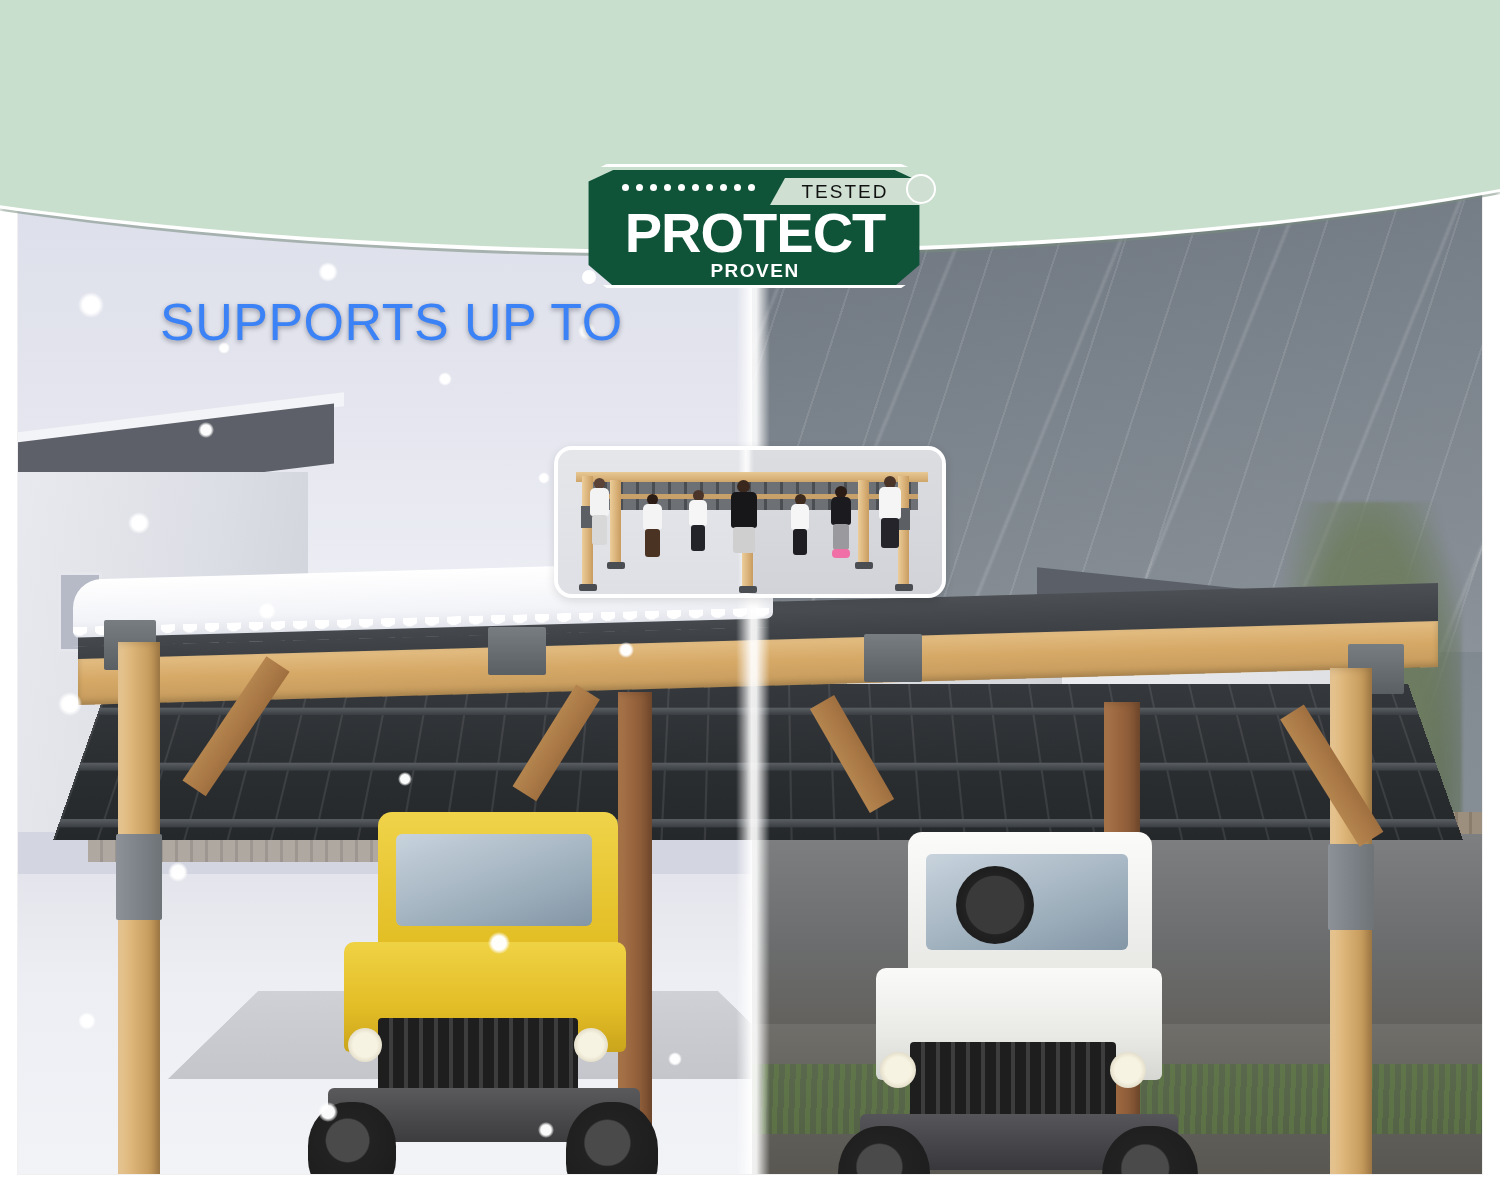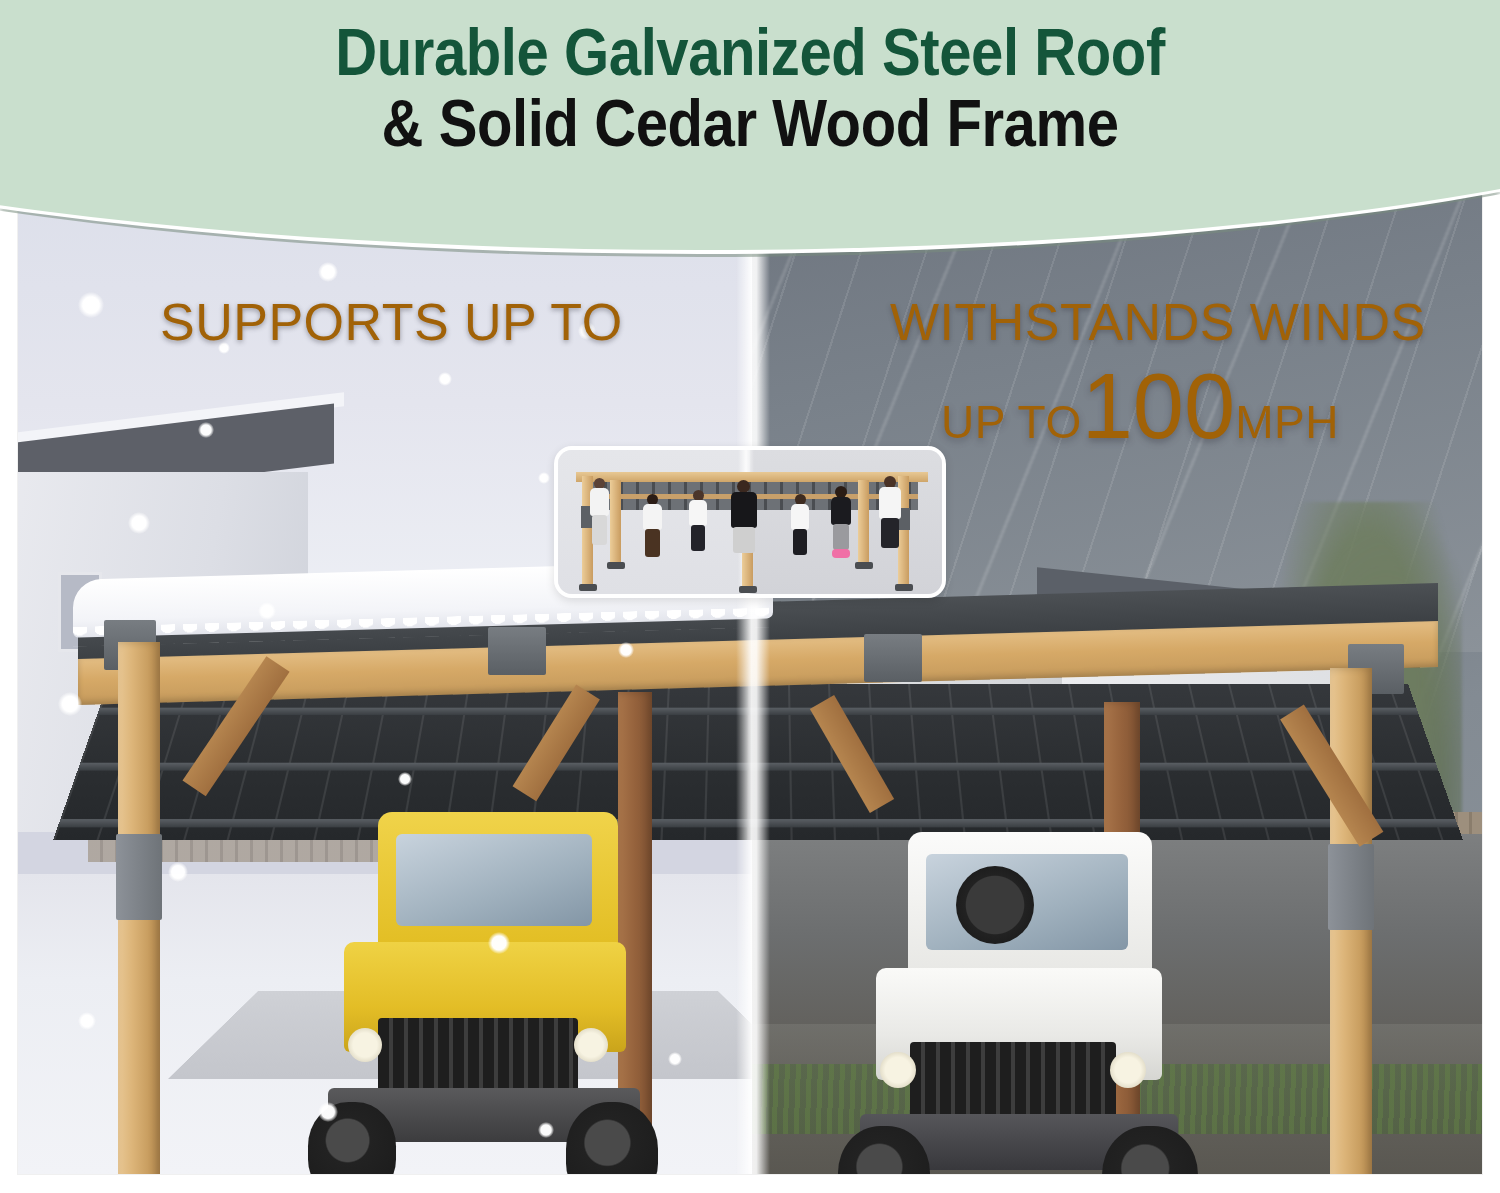--- a/index.html
+++ b/index.html
@@ -270,21 +270,21 @@
   }
 
   
   .flake {
     position:absolute; border-radius:50%;
     background:radial-gradient(circle, rgba(255,255,255,.98) 0 45%, rgba(255,255,255,0) 72%);
     z-index:6; pointer-events:none;
   }
 
   
-  .stat { position:absolute; z-index:8; color:#a16207; white-space:nowrap; }
+  .stat { position:absolute; z-index:8; color:#3b82f6; white-space:nowrap; }
   .stat .line1 {
     display:block; font-size:52px; font-weight:400; letter-spacing:.5px;
     text-shadow:0 2px 5px rgba(60,60,70,.45);
   }
   .stat .line2 {
     display:block; margin-top:2px;
     text-shadow:0 3px 7px rgba(60,60,70,.45);
   }
   .big { font-size:92px; font-weight:400; letter-spacing:0px; }
   .small-unit { font-size:46px; font-weight:400; letter-spacing:.5px; }
@@ -488,26 +488,20 @@
     <div class="flake" style="left:520px;top:950px;width:16px;height:16px;"></div>
     <div class="flake" style="left:200px;top:170px;width:12px;height:12px;"></div>
     <div class="flake" style="left:560px;top:150px;width:18px;height:18px;"></div>
 
   </div>
 
   <div class="stat" id="stat-left">
     <span class="line1">SUPPORTS UP TO</span>
   </div>
 
-  <div class="stat" id="stat-right">
-    <span class="line1">WITHSTANDS WINDS</span>
-    <span class="line2">
-      <span class="small-unit">UP TO</span><span class="big">100</span><span class="small-unit">MPH</span>
-    </span>
-  </div>
 
   <div class="inset">
     <div class="inset-bg-l"></div>
     <div class="inset-bg-r"></div>
     <div class="inset-split"></div>
 
     <div class="ins-beam"></div>
     <div class="ins-roof"></div>
     <div class="ins-rail"></div>
 
@@ -565,19 +559,38 @@
       <div class="p-head" style="left:6px;top:0;width:12px;height:12px;background:#4a3327;"></div>
       <div class="p-torso" style="left:1px;top:11px;width:22px;height:32px;background:#f5f5f5;"></div>
       <div class="p-legs" style="left:3px;top:42px;width:18px;height:30px;background:#24242a;"></div>
     </div>
   </div>
 
   <div class="green-band-shadow"></div>
   <div class="green-band-white"></div>
   <div class="green-band"></div>
 
-  <div class="headline">
-    <span class="l1">Durable Galvanized Steel Roof</span>
-    <span class="l2">&amp; Solid Cedar Wood Frame</span>
+
+  <div class="badge-wrap">
+    <div class="badge-plate"></div>
+    <div class="badge-outline"></div>
+    <div class="badge-dots" id="badge-dots">
+        <i></i>
+        <i></i>
+        <i></i>
+        <i></i>
+        <i></i>
+        <i></i>
+        <i></i>
+        <i></i>
+        <i></i>
+        <i></i>
+      </div>
+    <div class="badge-ribbon">
+      <span>TESTED</span>
+    </div>
+    <div class="badge-dot-tr"></div>
+    <div class="badge-dot-bl"></div>
+    <div class="badge-protect">PROTECT</div>
+    <div class="badge-proven">PROVEN</div>
   </div>
 
-
 </div>
 
 </body></html>

